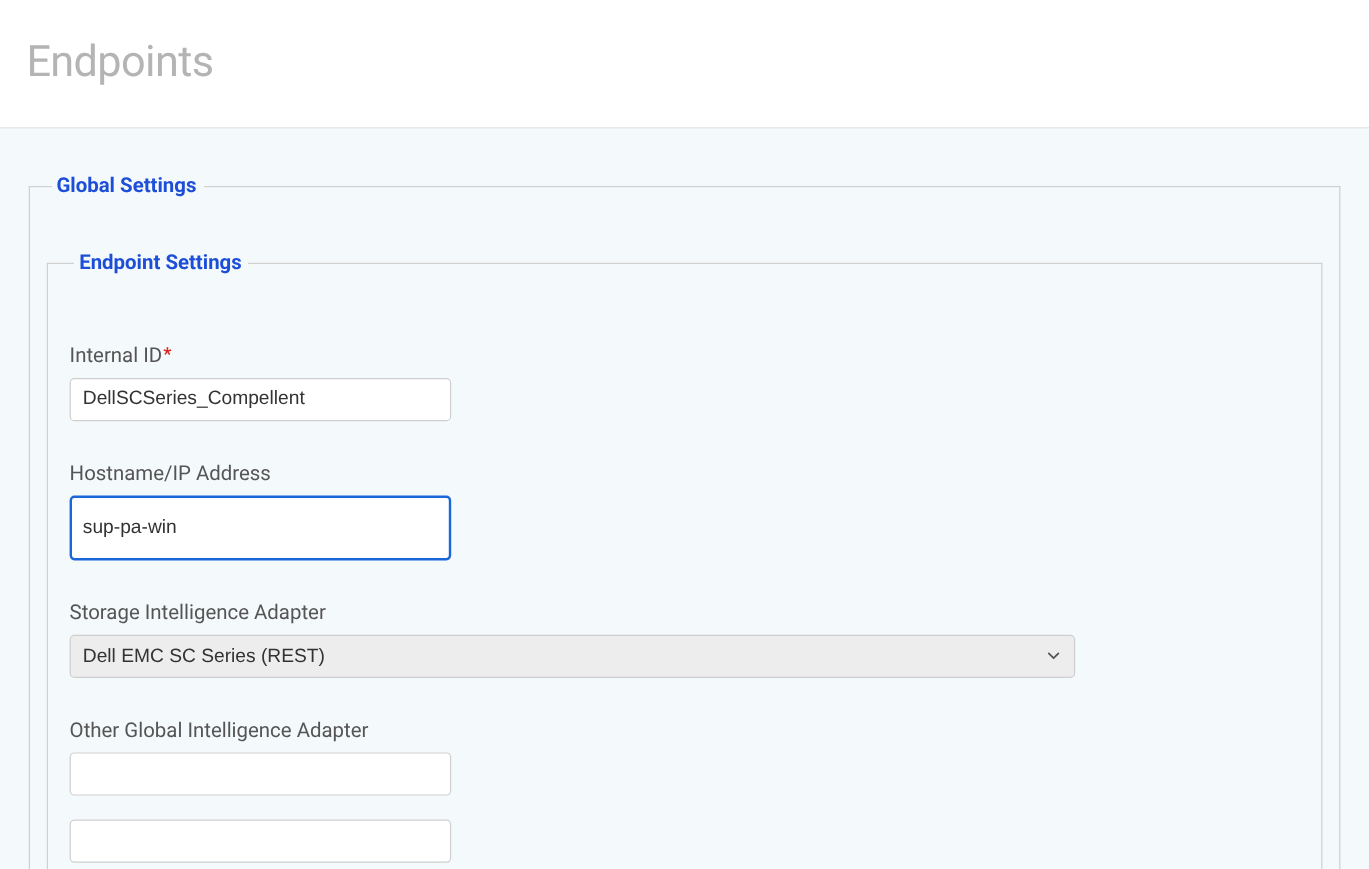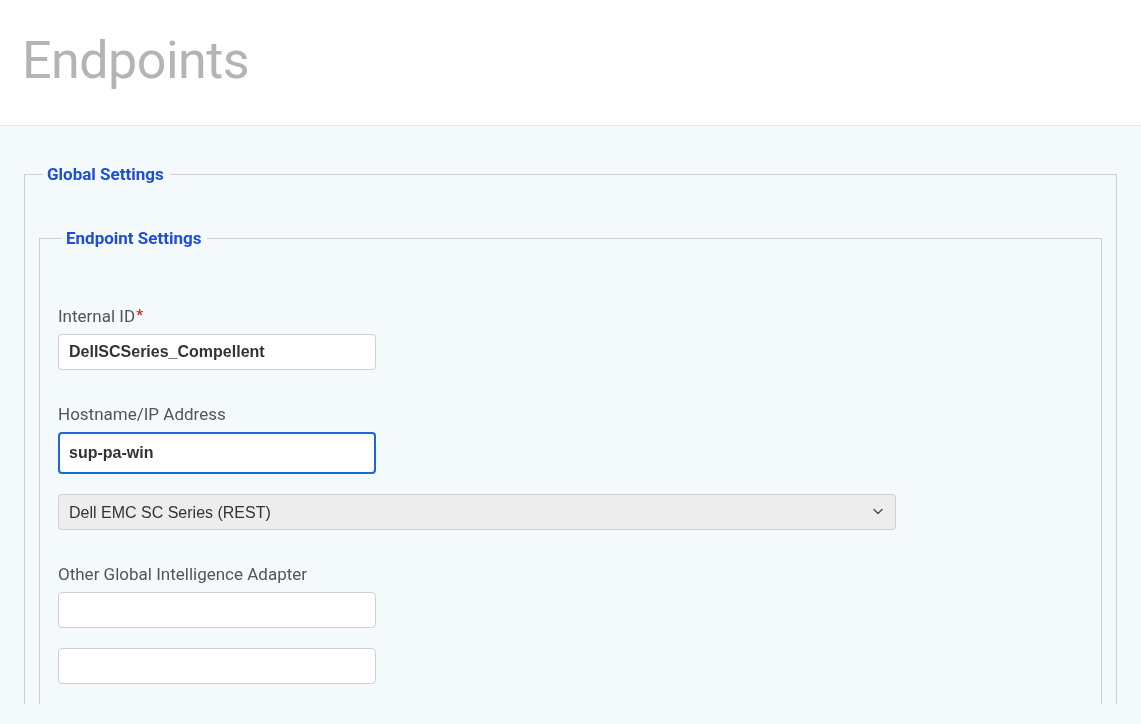--- a/index.html
+++ b/index.html
@@ -10,21 +10,21 @@
     body {
       font-family: -apple-system, BlinkMacSystemFont, "Segoe UI", Roboto, Helvetica, Arial, sans-serif;
       background: #ffffff;
       color: #333;
     }
     .page-header {
       padding: 30px 22px 34px 22px;
       background: #ffffff;
     }
     .page-title {
-      font-size: 52px;
+      font-size: 36px;
       font-weight: 400;
       color: #b4b4b4;
       letter-spacing: -0.5px;
     }
     .content-area {
       background: #f4f9fb;
       border-top: 1px solid #e5e5e5;
       padding: 38px 24px 0 24px;
       min-height: 600px;
     }
@@ -75,26 +75,25 @@
     .text-input {
       width: 318px;
       height: 36px;
       padding: 6px 10px;
       font-size: 16px;
       color: #333;
       border: 1px solid #cfcfcf;
       border-radius: 4px;
       background: #ffffff;
       outline: none;
-      font-weight: bold;
     }
     .text-input.focused {
       border: 2px solid #1b67d8;
       padding: 5px 9px;
-      height: 42px;
+      height: 54px;
     }
     .select-input {
       width: 838px;
       max-width: 100%;
       height: 36px;
       padding: 6px 30px 6px 10px;
       font-size: 16px;
       color: #333;
       border: 1px solid #cfcfcf;
       border-radius: 4px;
@@ -173,20 +172,21 @@
         </label>
         <input type="text" class="text-input" value="DellSCSeries_Compellent" style="">
       </div>
 
       <div class="form-row">
         <label class="form-label">Hostname/IP Address</label>
         <input type="text" class="text-input focused" value="sup-pa-win" style="">
       </div>
 
       <div class="form-row">
+        <label class="form-label">Storage Intelligence Adapter</label>
         <div class="select-wrapper">
           <select class="select-input">
             <option>Dell EMC SC Series (REST)</option>
           </select>
           <span class="select-chevron">
             <svg width="12" height="12" viewBox="0 0 12 12">
                 <path d="M2 4 L6 8 L10 4" stroke="#555" stroke-width="1.5" fill="none" stroke-linecap="round" stroke-linejoin="round"></path>
               </svg>
           </span>
         </div>

